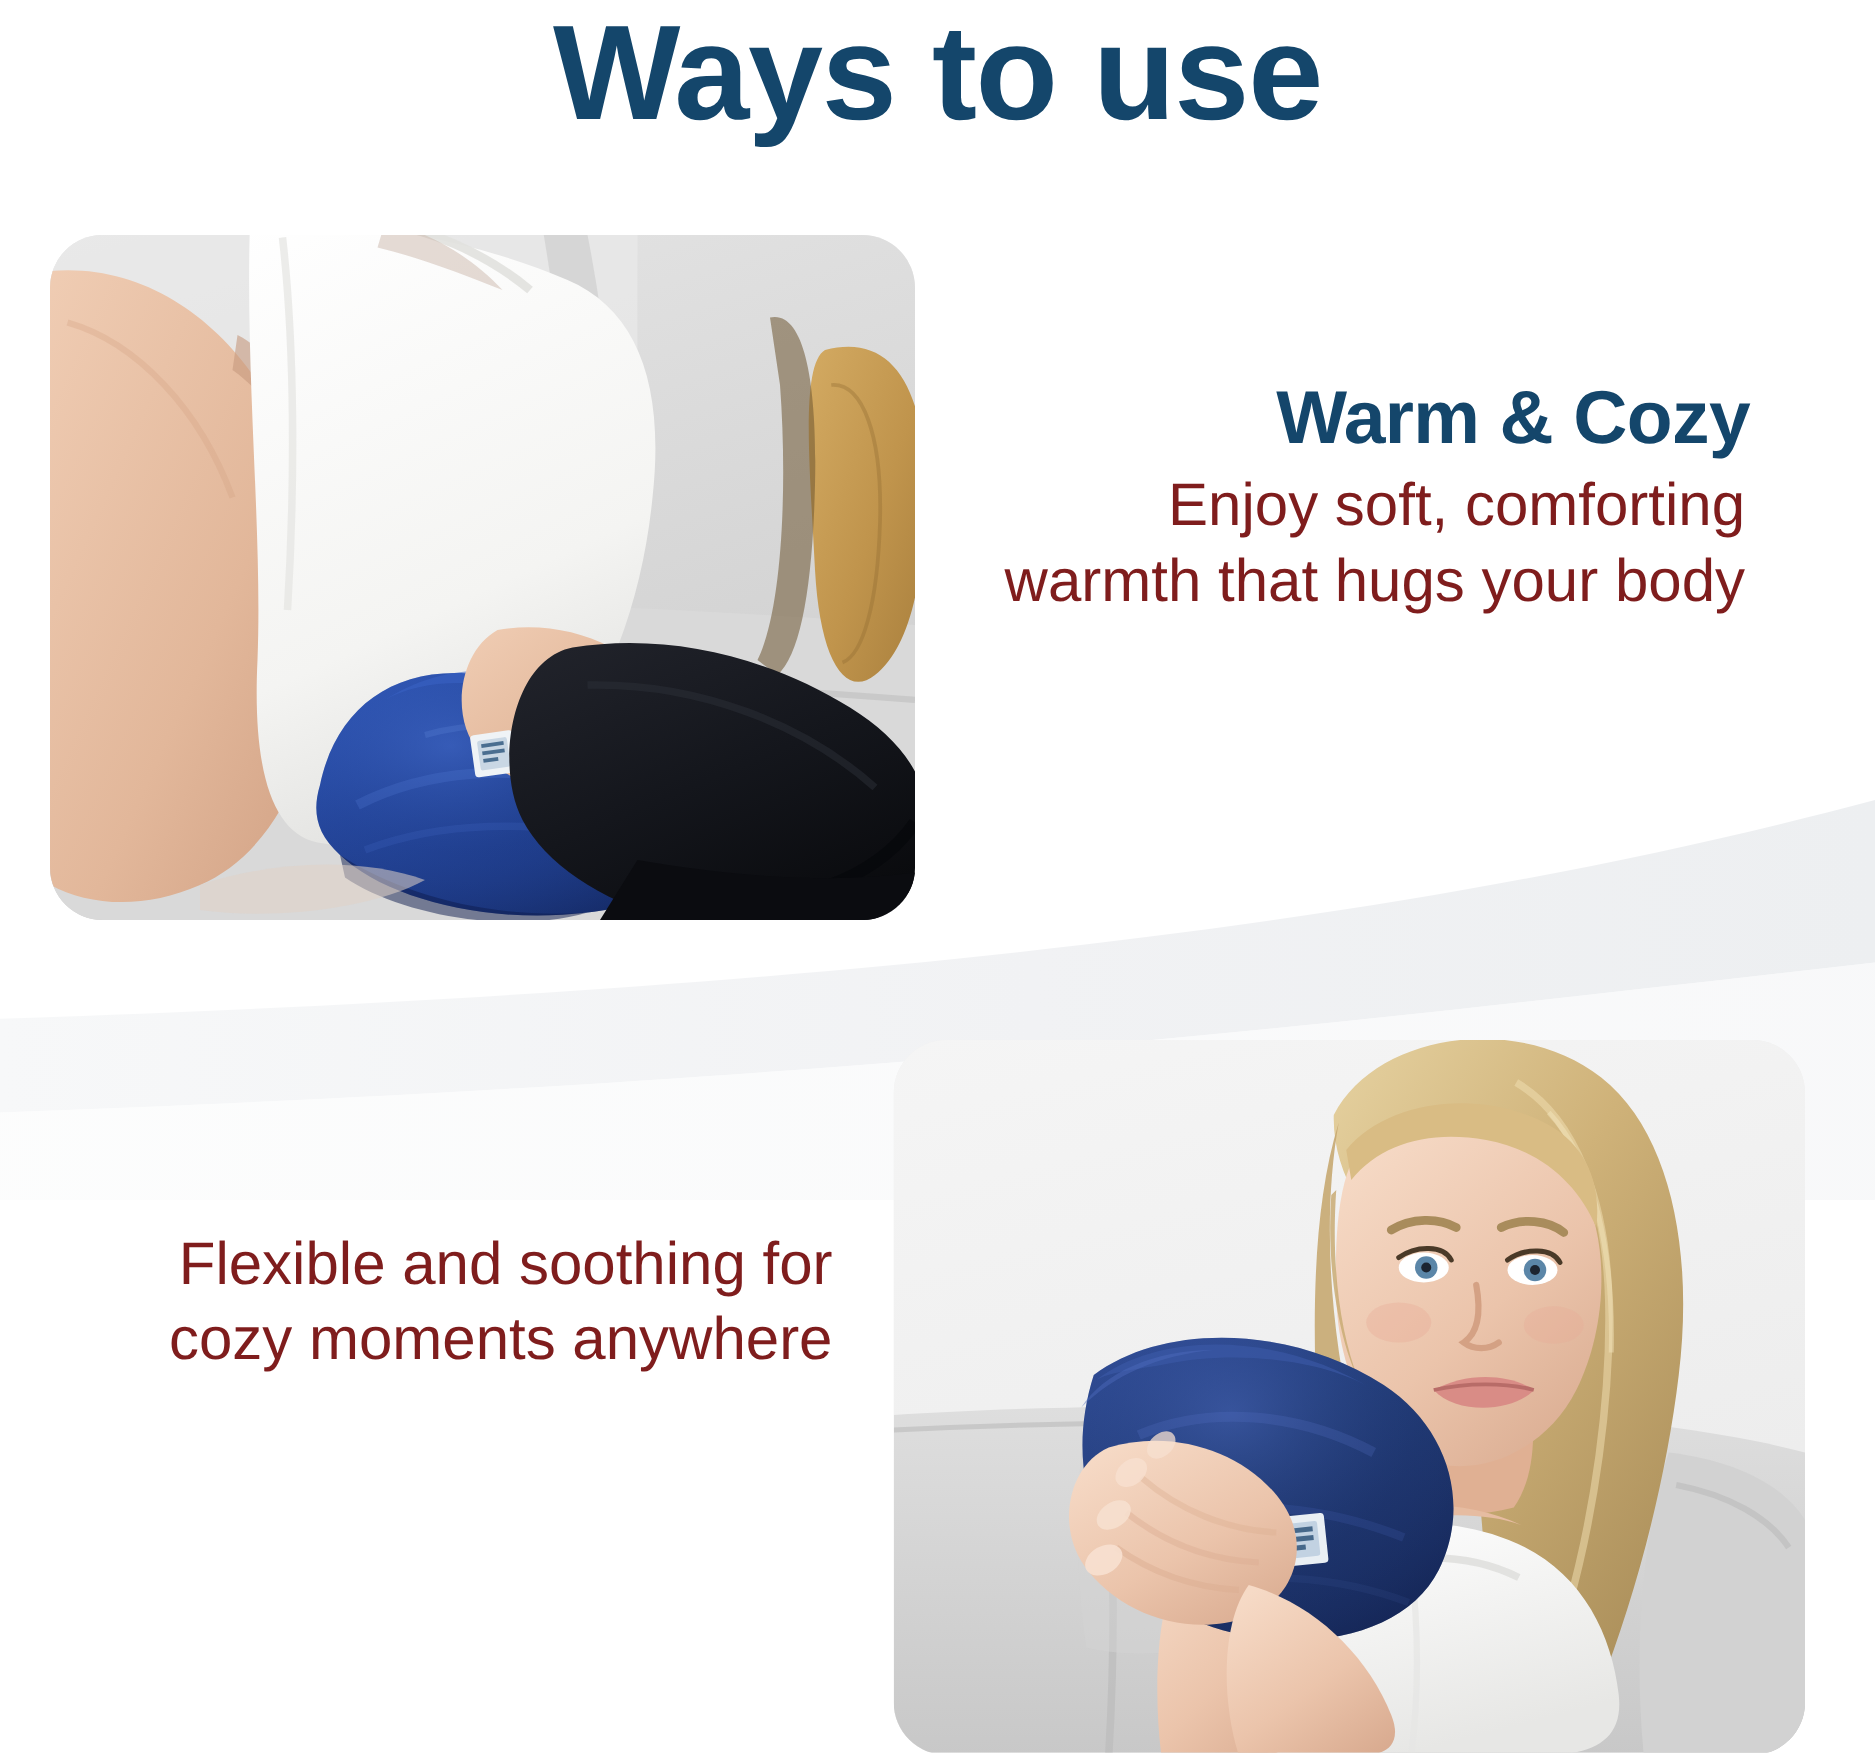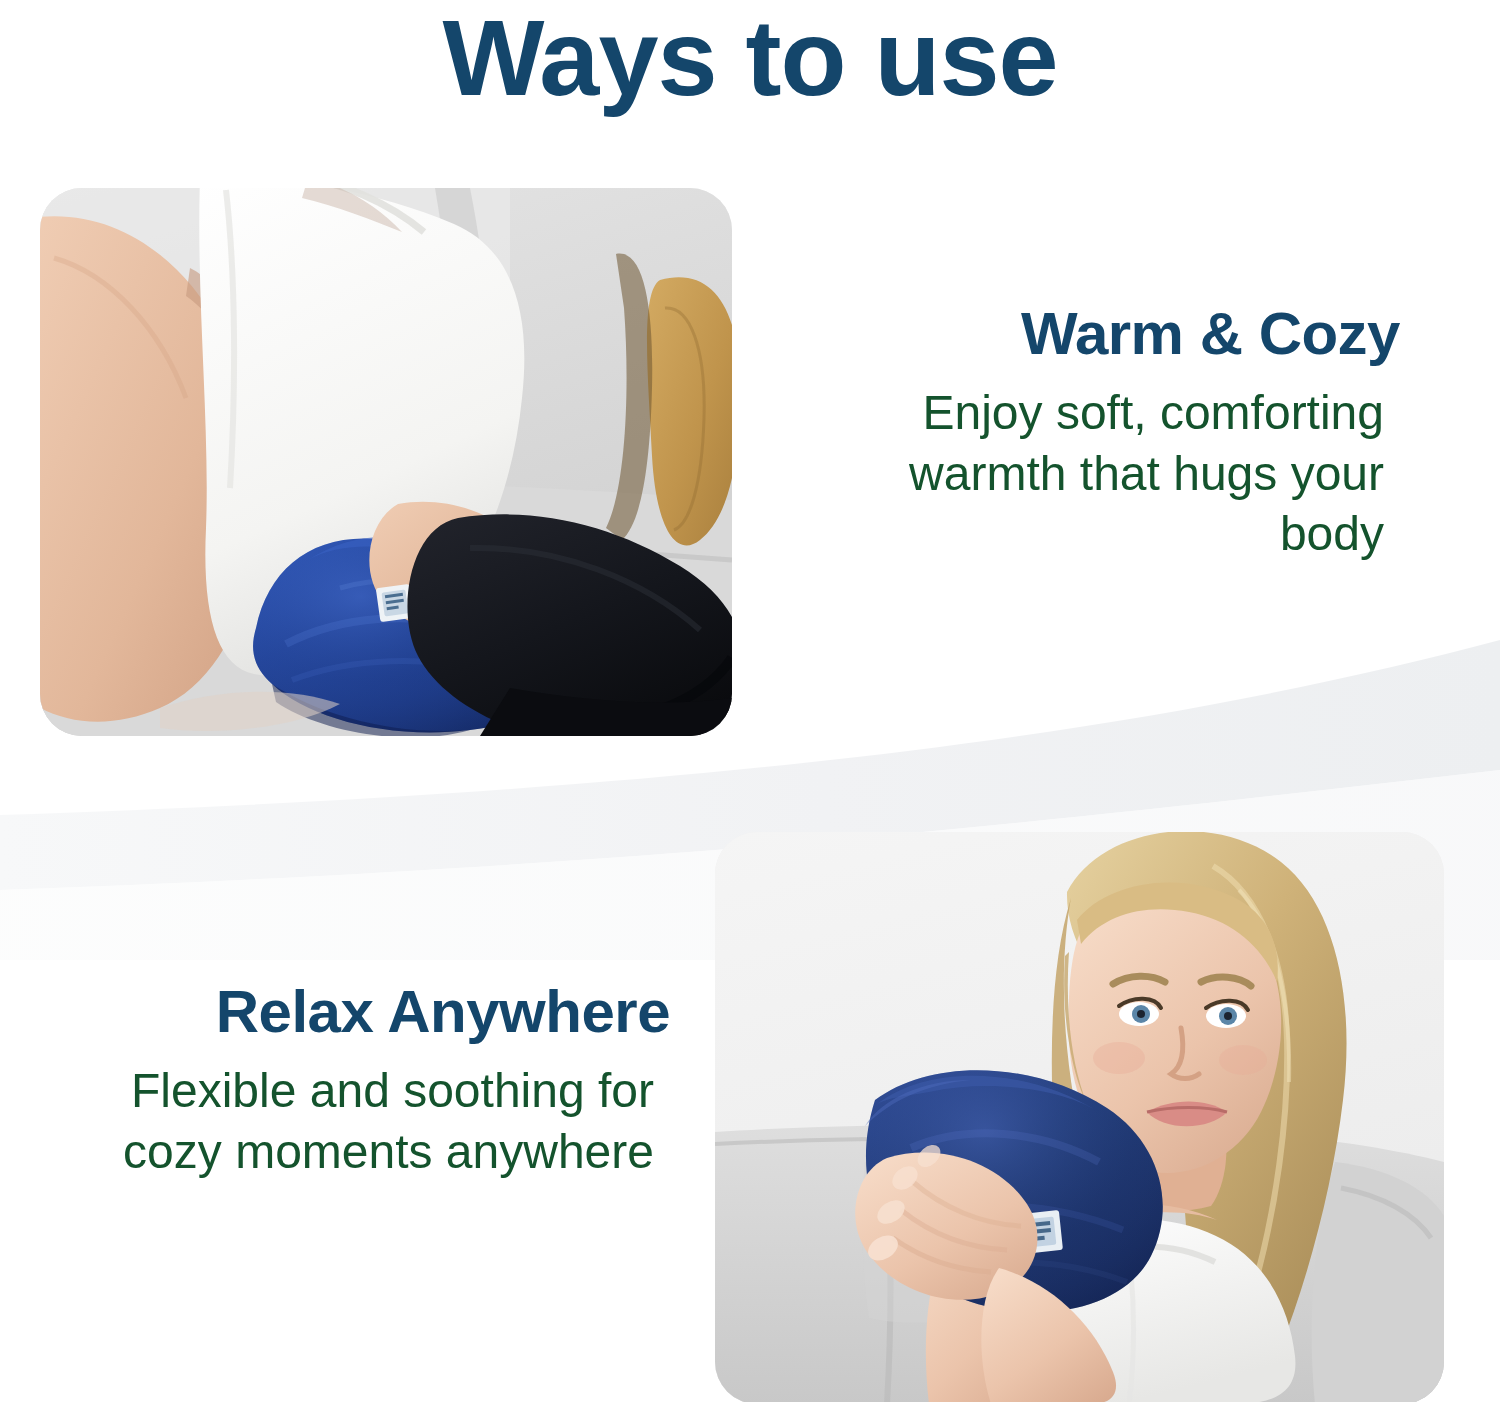--- a/index.html
+++ b/index.html
@@ -64,23 +64,23 @@
     font-size:60px;
     font-weight:bold;
     color:#14466B;
     line-height:1.12;
     margin:0 0 8px 0;
     letter-spacing:-0.5px;
   }
   .feature-desc{
     font-size:48px;
     font-weight:400;
-    color:#14532d;
+    color:#7f1d1d;
     line-height:1.26;
-    margin:16px;
+    margin:4px;
   }
 
   #feature-warm-cozy{
     left:780px; top:300px;
     width:620px;
     text-align:right;
   }
   #feature-relax-anywhere{
     left:60px; top:978px;
     width:610px;
@@ -211,21 +211,20 @@
     <path d="M120,520 C180,500 250,498 300,516 C256,540 176,548 120,540 Z" fill="#E0D2C6" opacity="0.55"></path>
   </svg>
 </div>
 
 <div class="feature" id="feature-warm-cozy">
   <div class="feature-title">Warm &amp; Cozy</div>
   <div class="feature-desc">Enjoy soft, comforting warmth that hugs your body</div>
 </div>
 
 <div class="feature" id="feature-relax-anywhere">
-  <div class="feature-title">Relax Anywhere</div>
   <div class="feature-desc">Flexible and soothing for cozy moments anywhere</div>
 </div>
 
 <div class="photo" id="photo-shoulder">
   <svg viewBox="0 0 729 572" preserveAspectRatio="xMidYMid slice" aria-hidden="true">
     <defs>
       <linearGradient id="wall2" x1="0" y1="0" x2="0.3" y2="1">
         <stop offset="0%" stop-color="#F5F5F5"></stop>
         <stop offset="100%" stop-color="#EBEBEB"></stop>
       </linearGradient>

